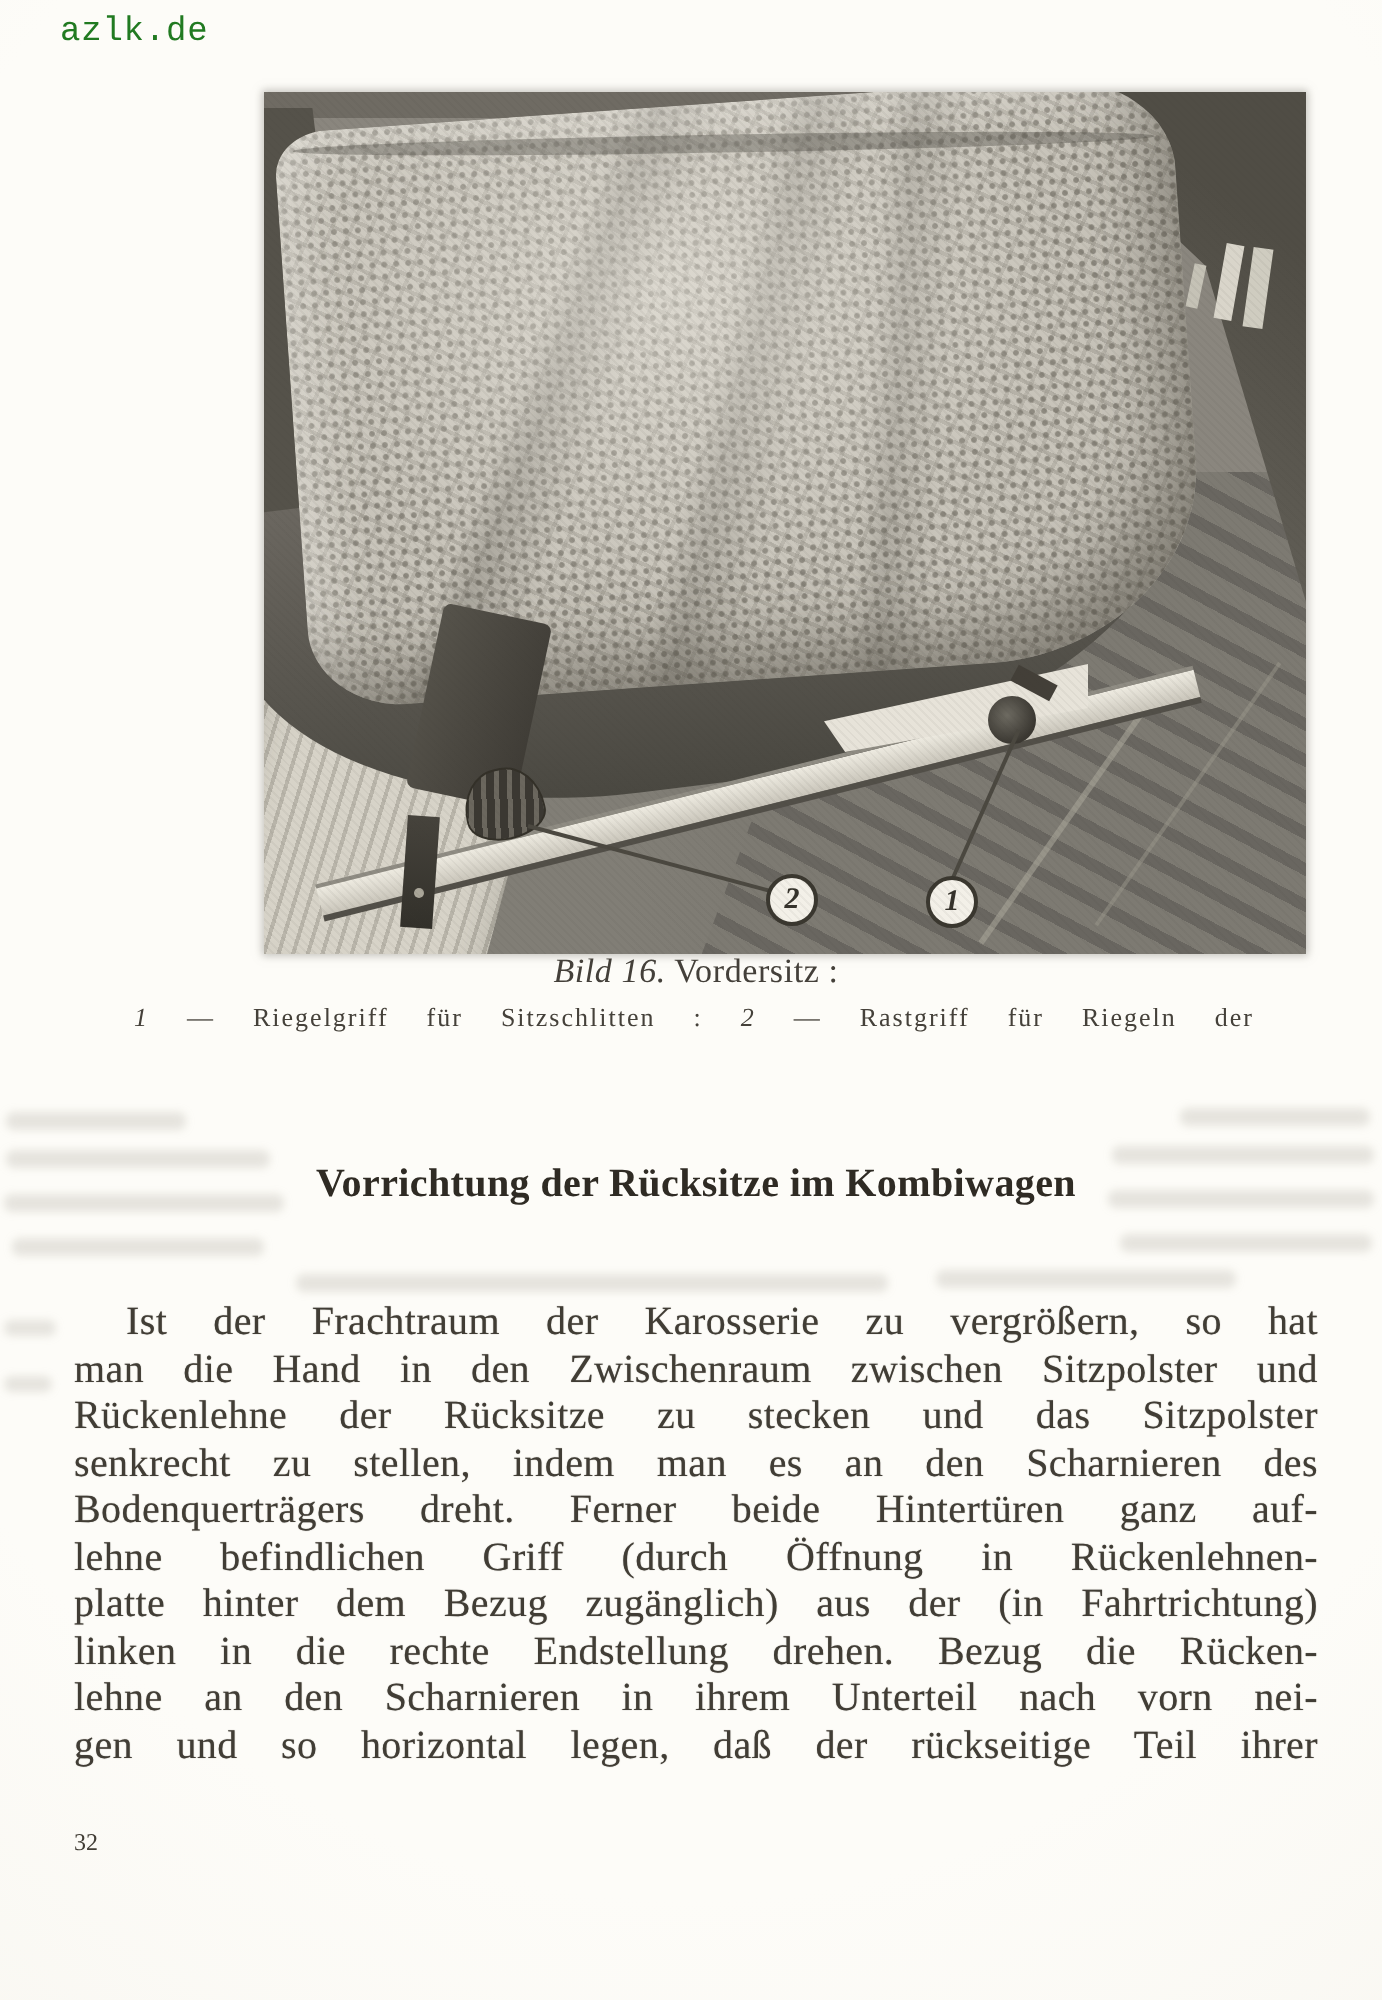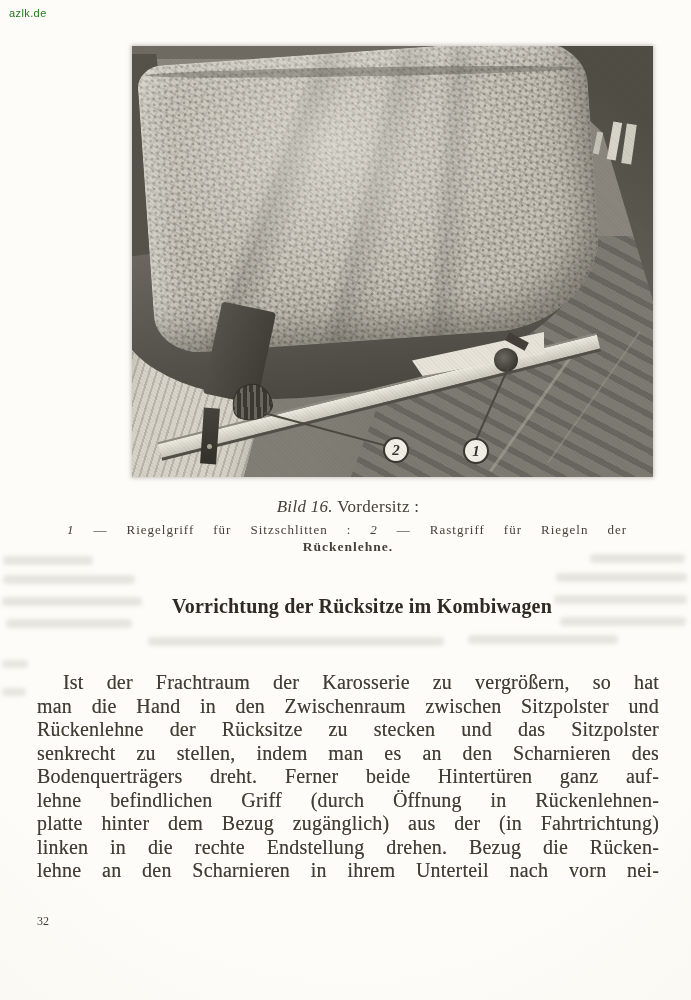--- a/index.html
+++ b/index.html
@@ -3,22 +3,22 @@
 <meta charset="utf-8">
 <style>
   html,body{margin:0;padding:0;background:#e8e6e0;}
   .page{
     position:relative;width:691px;height:1000px;margin:0 auto;overflow:hidden;
     background:radial-gradient(120% 100% at 50% 40%, #fdfcf8 55%, #f5f3ec 100%);
     font-family:"Liberation Serif","DejaVu Serif",serif;color:#413d35;
   }
   
   .watermark{
-    position:absolute;left:9px;top:7px;font-family:Liberation Sans, sans-serif;
-    font-size:11px;color:#217a21;letter-spacing:.4px;
+    position:absolute;left:30px;top:7px;font-family:Liberation Mono, monospace;
+    font-size:17px;color:#217a21;letter-spacing:.4px;
   }
   
   .photo{position:absolute;left:92px;top:30px;width:521px;height:431px;overflow:hidden;
     background:#8a867e;box-shadow:0 0 4px 1px rgba(150,147,140,.55);}
   .photo *{position:absolute;}
   .ph-topstrip{left:0;top:0;width:100%;height:13px;background:#6f6b63;z-index:1;}
   .ph-floor{left:0;bottom:0;width:100%;height:47%;background:linear-gradient(90deg,#817e76 35%,#747169 75%);z-index:1;}
   .ph-ribs{right:0;bottom:0;width:58%;height:56%;
     clip-path:polygon(30% 0,100% 0,100% 100%,0 100%);
     background:repeating-linear-gradient(28deg,#696660 0 6px,#7d7a72 6px 16px);z-index:1;}
@@ -73,21 +73,21 @@
   .leader-a{left:132px;top:366px;width:127px;transform:rotate(15deg);}
   .leader-b{left:344px;top:393px;width:82px;transform:rotate(-66deg);}
   .callout{width:22px;height:22px;border-radius:50%;border:2.5px solid #3a372f;background:#f3f0e8;
     display:flex;align-items:center;justify-content:center;z-index:8;
     font-style:italic;font-weight:600;font-size:15px;color:#35322b;line-height:1;}
   .callout-2{left:251px;top:391px;}
   .callout-1{left:331px;top:392px;}
   .ph-grain{left:0;top:0;width:100%;height:100%;z-index:9;pointer-events:none;
     background:repeating-linear-gradient(45deg, rgba(60,58,52,.05) 0 1px, transparent 1px 3px);}
   
-  .textcol{position:absolute;left:37px;width:622px;margin-top:21px;}
+  .textcol{position:absolute;left:37px;width:622px;}
   .caption{top:476px;text-align:center;font-size:17px;color:#44403a;letter-spacing:.3px;}
   .caption .cap-prefix{font-style:italic;}
   .legend1{top:501px;left:67px;width:560px;font-size:13px;letter-spacing:1px;color:#45413a;
     text-align:justify;text-align-last:justify;}
   .legend1 i{font-style:italic;}
   .legend2{top:518px;text-align:center;font-size:13.5px;font-weight:600;letter-spacing:1px;color:#45413a;}
   
   .heading{top:577px;text-align:center;font-size:20px;font-weight:bold;line-height:30px;
     color:#2f2b24;letter-spacing:.2px;}
   
@@ -152,33 +152,33 @@
       <span>1</span>
     </div>
     <div class="ph-grain"></div>
   </figure>
 
   <div class="textcol caption">
     <span class="cap-prefix">Bild 16.</span>
     <span>Vordersitz :</span>
   </div>
   <div class="textcol legend1" style="width:560px;left:67px;"><i>1</i><span> — Riegelgriff für Sitzschlitten : </span><i>2</i><span> — Rastgriff für Riegeln der</span></div>
-  <div class="textcol legend2">Rückenlehne.</div>
 
-  <h2 class="textcol heading" style="margin:14px;text-align:center;">
+  <h2 class="textcol heading" style="margin:0;text-align:center;">
     <div>Vorrichtung der Rücksitze im Kombiwagen</div>
   </h2>
 
   <div class="textcol body">
     <div class="body-line indent">Ist der Frachtraum der Karosserie zu vergrößern, so hat</div>
     <div class="body-line">man die Hand in den Zwischenraum zwischen Sitzpolster und</div>
     <div class="body-line">Rückenlehne der Rücksitze zu stecken und das Sitzpolster</div>
     <div class="body-line">senkrecht zu stellen, indem man es an den Scharnieren des</div>
     <div class="body-line">Bodenquerträgers dreht. Ferner beide Hintertüren ganz auf-</div>
     <div class="body-line">lehne befindlichen Griff (durch Öffnung in Rückenlehnen-</div>
     <div class="body-line">platte hinter dem Bezug zugänglich) aus der (in Fahrtrichtung)</div>
     <div class="body-line">linken in die rechte Endstellung drehen. Bezug die Rücken-</div>
     <div class="body-line">lehne an den Scharnieren in ihrem Unterteil nach vorn nei-</div>
+    <div class="body-line">gen und so horizontal legen, daß der rückseitige Teil ihrer</div>
   </div>
 
   <div class="pageno">32</div>
 
 </div>
 
 </body></html>

